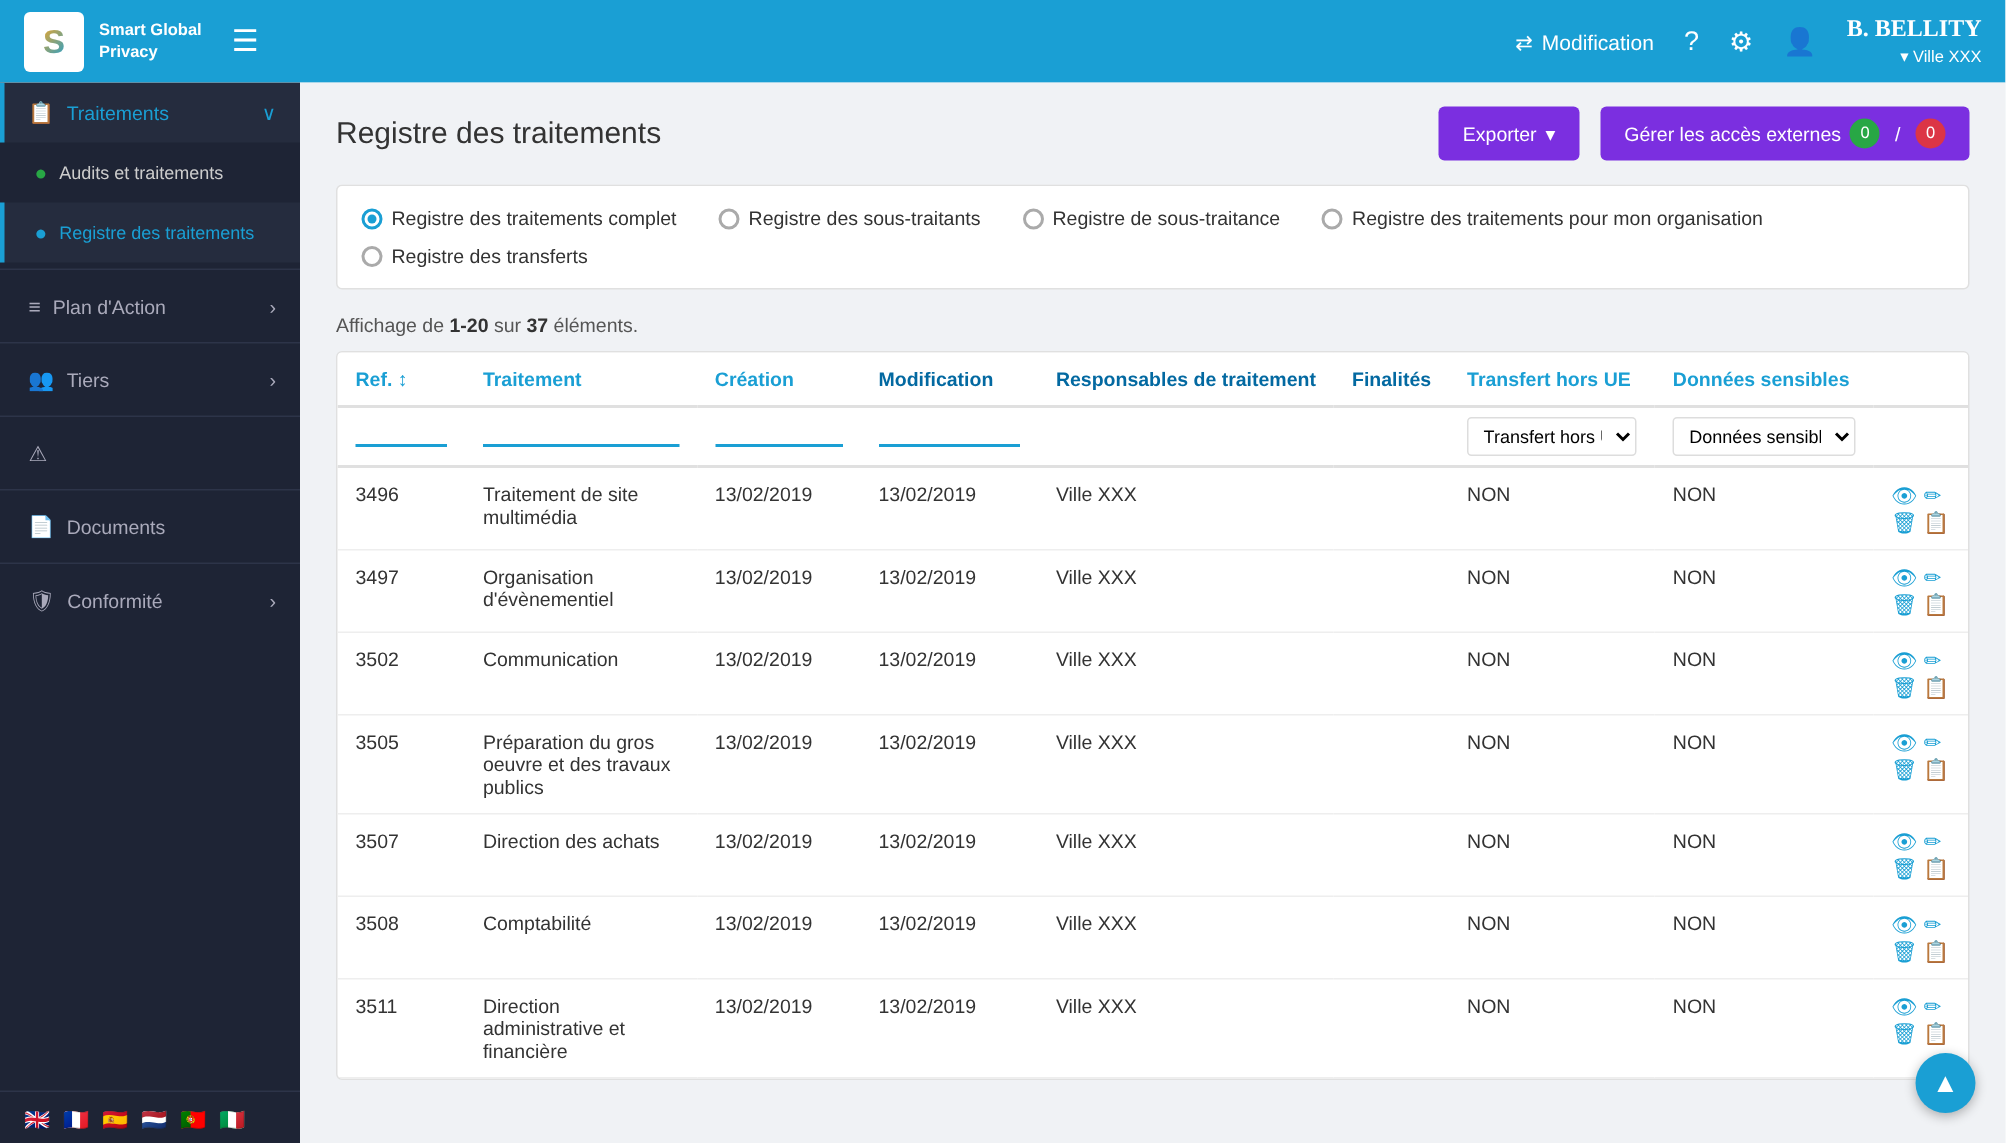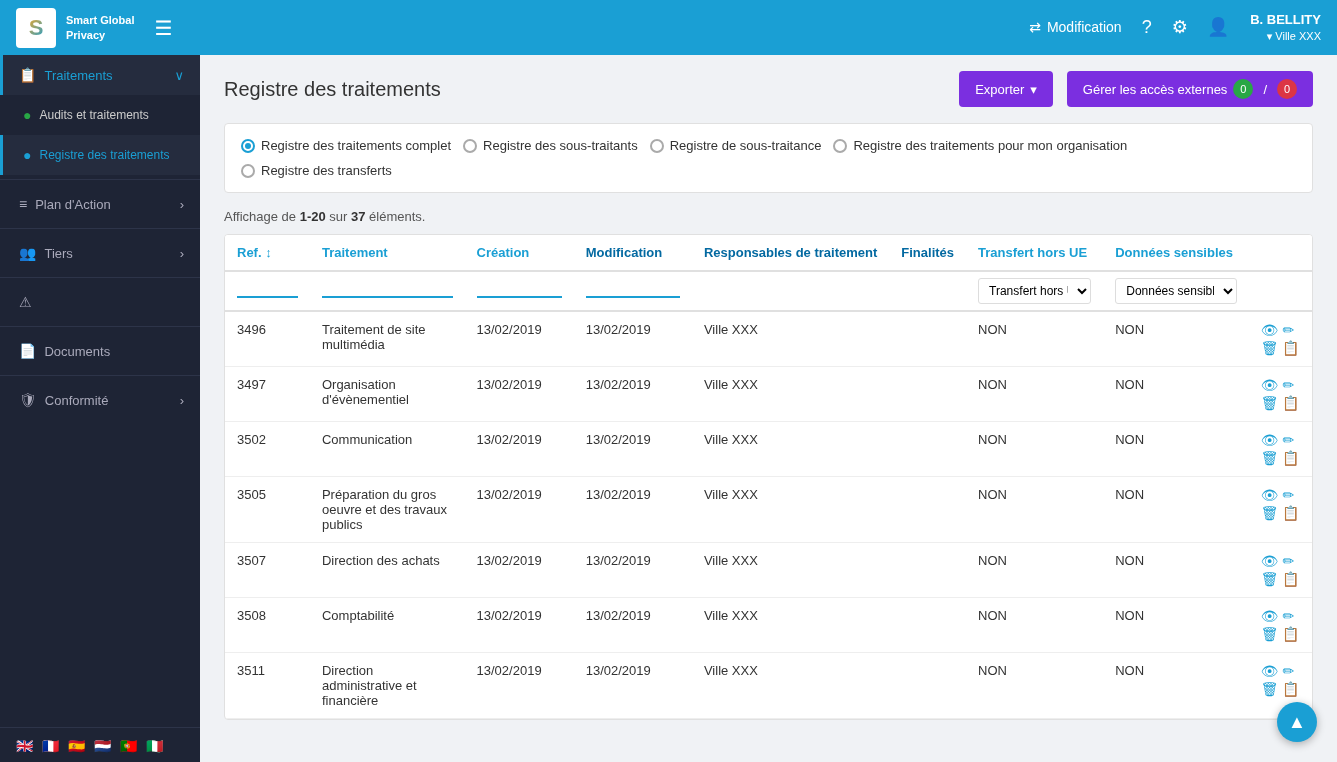--- a/index.html
+++ b/index.html
@@ -32,21 +32,21 @@
       background: linear-gradient(135deg, #f5a623, #1a9fd4);
       -webkit-background-clip: text;
       -webkit-text-fill-color: transparent;
     }
     .logo-text { font-size: 12px; line-height: 1.3; font-weight: bold; }
     .hamburger { font-size: 20px; cursor: pointer; margin-right: auto; }
     .topnav-right { display: flex; align-items: center; gap: 20px; margin-left: auto; }
     .marketplace-btn { display: flex; align-items: center; gap: 6px; font-size: 14px; cursor: pointer; }
     .topnav-icon { font-size: 18px; cursor: pointer; }
     .user-info { text-align: right; font-size: 12px; line-height: 1.4; }
-    .user-name { font-weight: bold; font-size: 13px; }
+    .user-name { font-weight: bold; font-size: 16px; font-family: Liberation Serif, serif; }
     .user-org { font-size: 11px; }
 
     
     .layout { display: flex; flex: 1; overflow: hidden; }
 
     
     .sidebar {
       width: 200px;
       background: #1e2435;
       color: #ccc;
@@ -142,21 +142,21 @@
     }
 
     
     .filter-bar {
       background: white;
       border: 1px solid #e0e0e0;
       border-radius: 4px;
       padding: 14px 16px;
       margin-bottom: 16px;
     }
-    .filter-row { display: flex; gap: 12px; flex-wrap: wrap; align-items: flex-start; }
+    .filter-row { display: flex; gap: 28px; flex-wrap: wrap; align-items: flex-start; }
     .filter-option { display: flex; align-items: center; gap: 6px; font-size: 13px; color: #333; cursor: pointer; }
     .radio-dot {
       width: 14px; height: 14px;
       border-radius: 50%;
       border: 2px solid #aaa;
       display: flex; align-items: center; justify-content: center;
     }
     .radio-dot.checked { border-color: #1a9fd4; }
     .radio-dot.checked::after {
       content: '';

